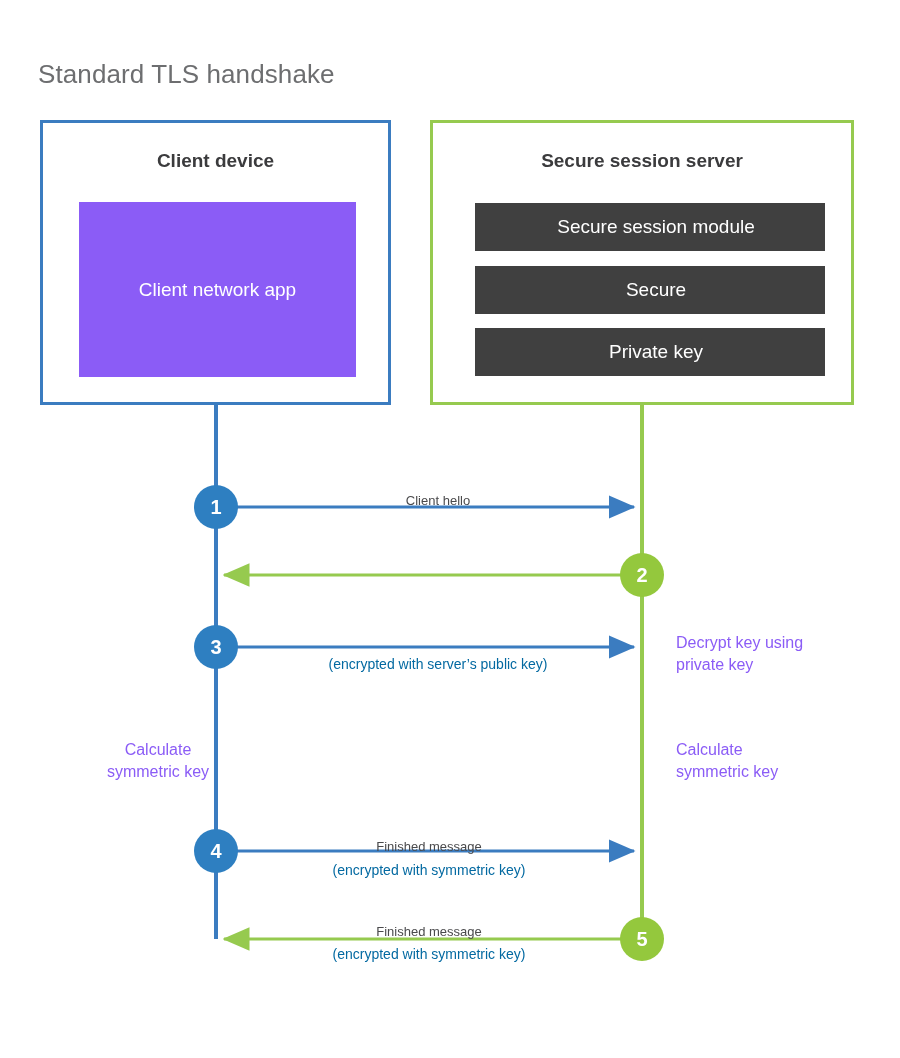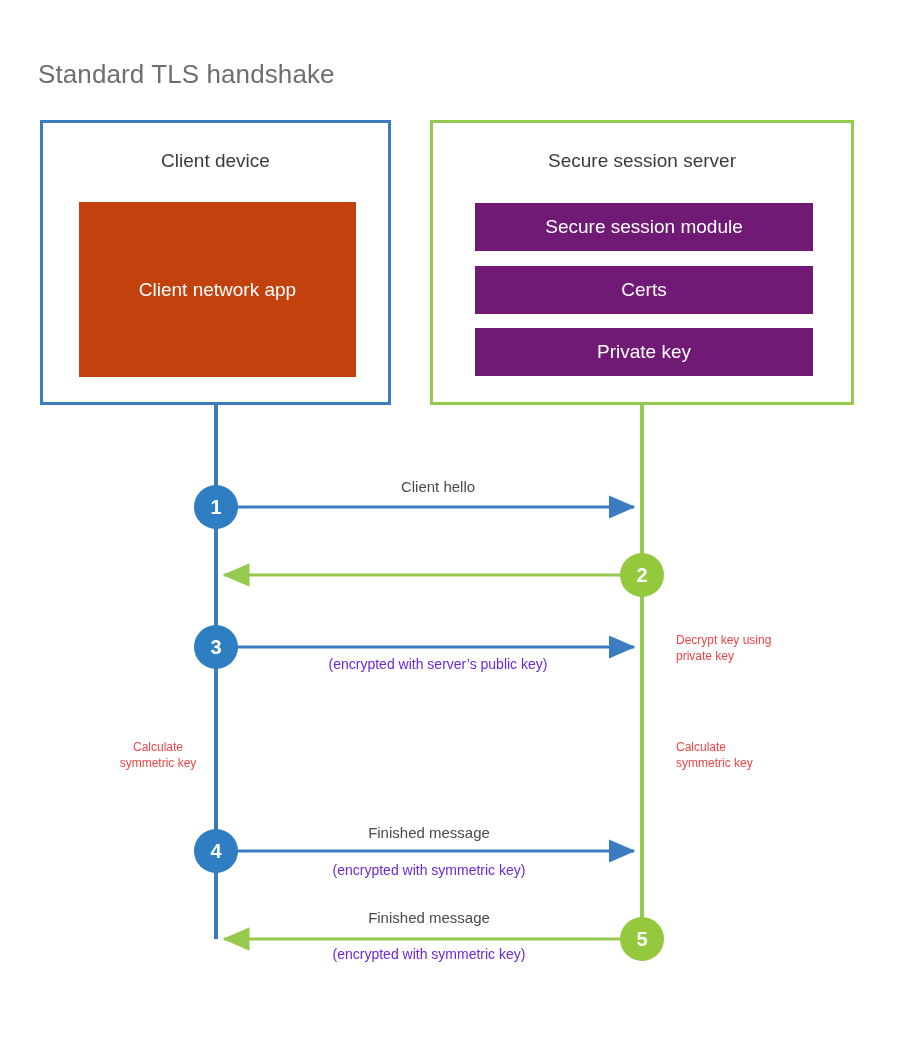--- a/index.html
+++ b/index.html
@@ -56,56 +56,57 @@
     border: 3px solid #96ca4f;
   }
 
   .participant-title {
     position: absolute;
     left: 0;
     right: 0;
     top: 27px;
     text-align: center;
     font-size: 19px;
-    font-weight: normal;
+    font-weight: bold;
     color: #3b3b3d;
   }
 
   
   #client-app-block {
     position: absolute;
     left: 36px;
     top: 79px;
     width: 277px;
     height: 175px;
-    background: #c2410c;
+    background: #8b5cf6;
     color: #ffffff;
     font-size: 19px;
     display: flex;
     align-items: center;
     justify-content: center;
     text-align: center;
     line-height: 1.35;
     padding: 0 10px;
     box-sizing: border-box;
   }
 
   
   .server-bar {
     position: absolute;
     left: 42px;
     width: 338px;
     height: 48px;
-    background: #701a75;
+    background: #404040;
     color: #ffffff;
     font-size: 19px;
     display: flex;
     align-items: center;
     justify-content: center;
     text-align: center;
+    padding-left: 12px;
   }
   #server-bar-0 { top: 80px; }
   #server-bar-1 { top: 143px; }
   #server-bar-2 { top: 205px; }
 
   
   #flow-svg {
     position: absolute;
     left: 0;
     top: 0;
@@ -132,36 +133,37 @@
 
   #step-1 { left: 194px; top: 485px; }
   #step-3 { left: 194px; top: 625px; }
   #step-4 { left: 194px; top: 829px; }
   #step-2 { left: 620px; top: 553px; }
   #step-5 { left: 620px; top: 917px; }
 
   
   .msg-label {
     position: absolute;
-    font-size: 15px;
+    font-size: 13px;
     color: #4a4a4c;
     text-align: center;
     white-space: nowrap;
+    margin-top: 15px;
   }
   .msg-sub {
     position: absolute;
     font-size: 14px;
-    color: #6d28d9;
+    color: #0369a1;
     text-align: center;
     white-space: nowrap;
   }
   .side-note {
     position: absolute;
-    font-size: 12px;
-    color: #ef4444;
+    font-size: 16px;
+    color: #8b5cf6;
     line-height: 1.35;
     white-space: pre-line;
   }
   .side-note.right-col { text-align: left; }
   .side-note.left-col  { text-align: center; }
 </style>
 </head>
 <body>
 
 <div id="diagram-root">
@@ -169,21 +171,21 @@
   <div id="page-title">Standard TLS handshake</div>
 
   <div class="participant-box" id="client-box">
     <div class="participant-title">Client device</div>
     <div id="client-app-block">Client network app</div>
   </div>
 
   <div class="participant-box" id="server-box">
     <div class="participant-title">Secure session server</div>
     <div class="server-bar" id="server-bar-0">Secure session module</div>
-    <div class="server-bar" id="server-bar-1">Certs</div>
+    <div class="server-bar" id="server-bar-1">Secure</div>
     <div class="server-bar" id="server-bar-2">Private key</div>
   </div>
 
   <svg id="flow-svg" viewBox="0 0 900 1058" xmlns="http://www.w3.org/2000/svg">
     <defs>
       <marker id="arrow-blue" markerWidth="9" markerHeight="9" refX="8.5" refY="4.5" orient="auto" markerUnits="strokeWidth">
         <path d="M0,0.6 L9,4.5 L0,8.4 Z" fill="#3b7cc0"></path>
       </marker>
       <marker id="arrow-green" markerWidth="9" markerHeight="9" refX="8.5" refY="4.5" orient="auto" markerUnits="strokeWidth">
         <path d="M0,0.6 L9,4.5 L0,8.4 Z" fill="#96ca4f"></path>

